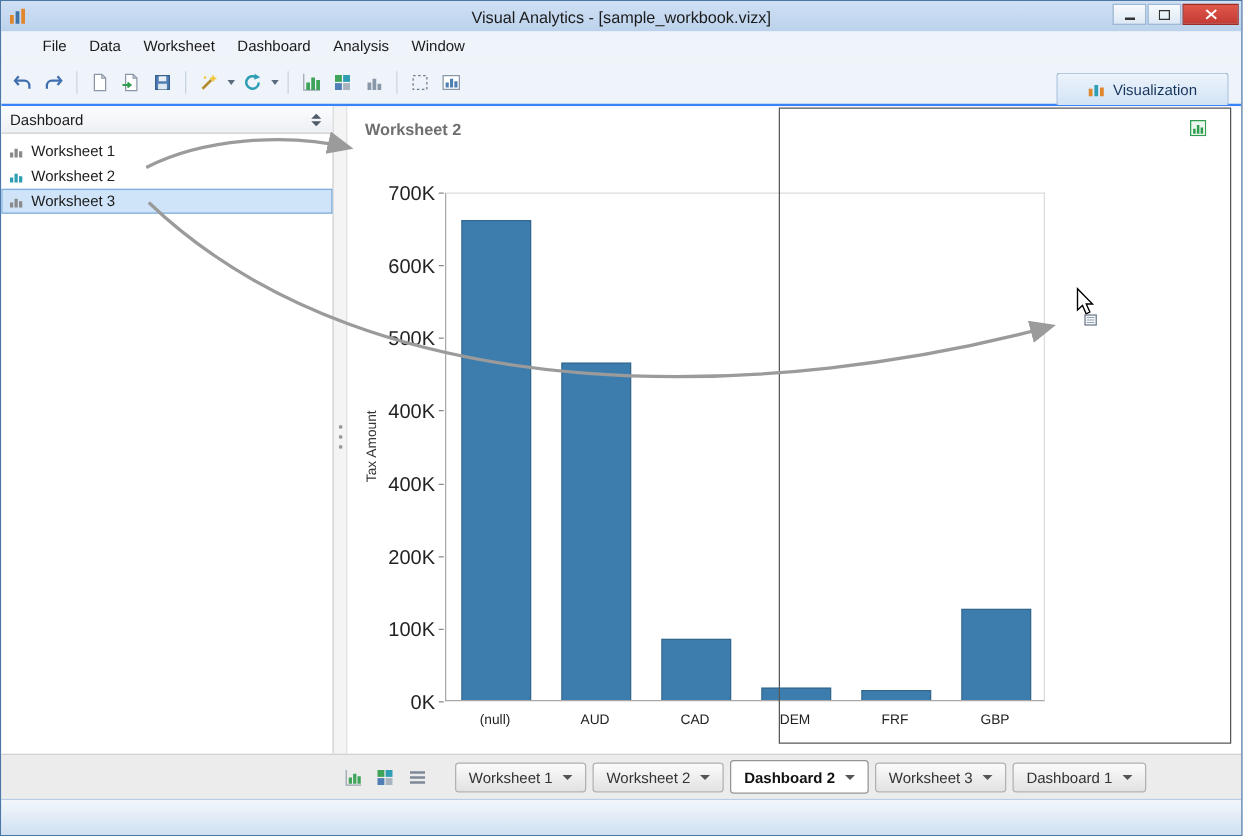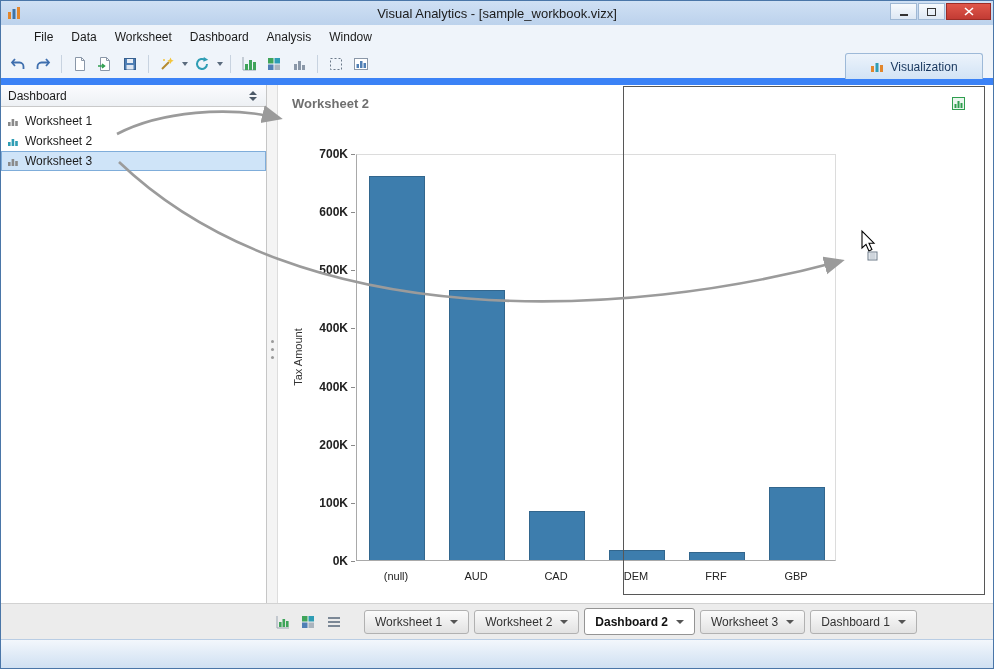--- a/index.html
+++ b/index.html
@@ -16,21 +16,21 @@
   .win-btns { position:absolute; right:2px; top:2px; display:flex; gap:1px; z-index:5; }
   .wbtn { width:27px; height:17px; background:linear-gradient(#f7fafd,#dde8f4);
     border:1px solid #9fb8d4; display:flex; align-items:center; justify-content:center; }
   .wbtn.close { width:45px; background:linear-gradient(#e0574a,#c23b34); border-color:#9c2c26; }
 
   
   .menubar { height:24px; background:#eff4fa; display:flex; align-items:center; padding-left:24px; }
   .menu-item { padding:0 9px; font-size:12px; color:#1a1a1a; line-height:24px; }
 
   
-  .toolbar { height:36px; background:#eff4fa; border-bottom:7px solid #3b82f6;
+  .toolbar { height:36px; background:#eff4fa; border-bottom:2px solid #3b82f6;
     display:flex; align-items:center; padding-left:6px; gap:3px; position:relative; }
   .tb-icon { width:22px; height:22px; display:flex; align-items:center; justify-content:center; }
   .tb-sep { width:1px; height:18px; background:#c8d3e0; margin:0 4px; }
   .mini-chev { width:0; height:0; border-left:3.5px solid transparent;
     border-right:3.5px solid transparent; border-top:4px solid #5a6b7d; margin-left:1px; }
   .viz-tab { position:absolute; right:10px; bottom:-1px; height:26px; min-width:138px;
     background:linear-gradient(#ecf3fb,#d2e3f5); border:1px solid #9db9d8; border-bottom:none;
     border-radius:3px 3px 0 0; display:flex; align-items:center; justify-content:center;
     gap:6px; font-size:12px; color:#17365d; padding:0 12px; }
 
@@ -55,21 +55,21 @@
     background:#9a9a9a; box-shadow:0 8px 0 #9a9a9a, 0 16px 0 #9a9a9a; }
 
   .main { flex:1; position:relative; background:#fff; overflow:hidden; }
   .panel-title { position:absolute; left:14px; top:11px; font-size:13px; font-weight:bold; color:#6f6f6f; }
   .panel-corner-icon { position:absolute; right:28px; top:11px; }
   .col-header { position:absolute; left:78px; top:37px; width:480px; text-align:center;
     font-size:11px; color:#333; }
   .plot-area { position:absolute; left:78px; top:69px; width:480px; height:407px;
     border:1px solid #dcdcdc; border-left-color:#a9a9a9; border-bottom-color:#a9a9a9; }
   .bar { position:absolute; bottom:0; border:1px solid rgba(0,0,0,0.18); border-bottom:none; }
-  .ytick-label { position:absolute; left:4px; width:66px; text-align:right; font-size:12px; color:#222;font-weight:bold; }
+  .ytick-label { position:absolute; left:4px; width:66px; text-align:right; font-size:16px; color:#222; }
   .ytick-mark { position:absolute; left:73px; width:4px; height:1px; background:#8a8a8a; }
   .xtick-label { position:absolute; top:485px; text-align:center; font-size:11px; color:#222; }
   .y-axis-title { position:absolute; left:-30px; top:266px; width:100px; text-align:center;
     font-size:11px; color:#333; transform:rotate(-90deg); }
 
   
   .tabbar { position:absolute; left:0; right:0; bottom:29px; height:36px; background:#ececec;
     border-top:1px solid #d2d2d2; display:flex; align-items:center; padding-left:272px; gap:5px; }
   .view-icons { display:flex; gap:8px; margin-right:16px; align-items:center; }
   .view-icon { width:18px; height:18px; display:flex; align-items:center; justify-content:center; }

